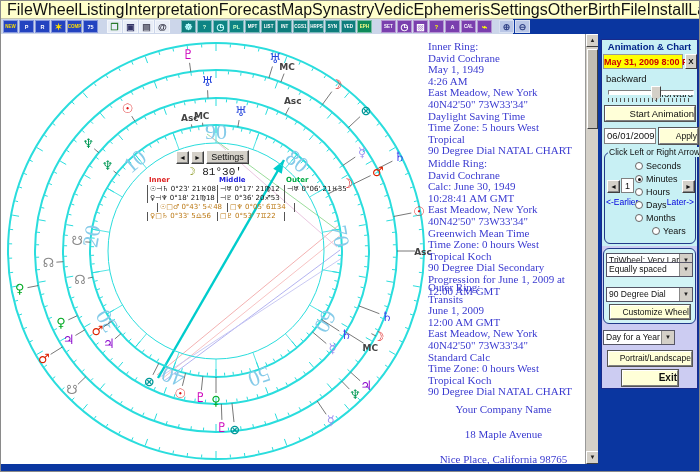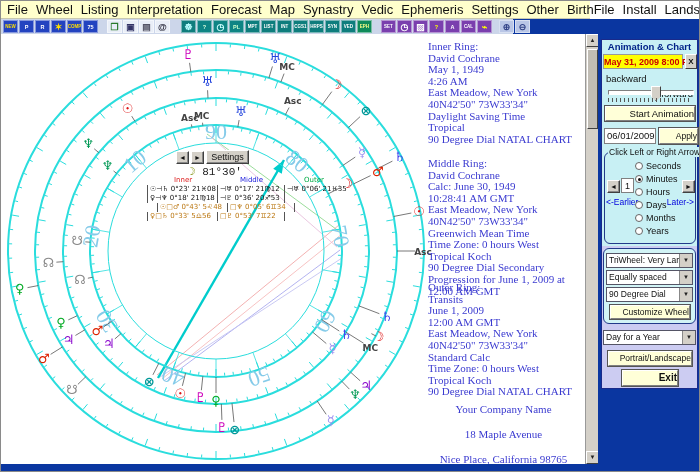--- a/index.html
+++ b/index.html
@@ -1,21 +1,21 @@
 <!DOCTYPE html>
 <html><head>
 <meta charset="utf-8">
 <style>
   html,body{margin:0;padding:0;background:#777;}
   #window{position:relative;width:700px;height:472px;background:#ffffff;overflow:hidden;
           font-family:"Liberation Sans",sans-serif;border:1px solid #8a8a8a;box-sizing:border-box;}
   
-  #menubar{position:absolute;left:0;top:0;width:589px;height:18px;background:#ffffcc;
-           border-bottom:1px solid #c8c8b0;display:flex;align-items:center;gap:8px;
-           padding-left:6px;box-sizing:border-box;font-size:13px;color:#111;}
+  #menubar{position:absolute;left:0;top:0;width:700px;height:18px;background:#ffffcc;
+           border-bottom:1px solid #c8c8b0;display:flex;align-items:center;
+           padding-left:6px;box-sizing:border-box;font-size:16px;color:#111;}
   .menu-item{white-space:nowrap;cursor:default;}
   
   #toolbar{position:absolute;left:0;top:18px;width:700px;height:15px;
            background:linear-gradient(to right,#ccd6ea 0,#ccd6ea 512px,#0a36a0 512px,#0a36a0 100%);
            display:flex;align-items:center;padding-left:2px;box-sizing:border-box;}
   .tb-icon{width:15px;height:13px;margin-right:1px;display:flex;align-items:center;justify-content:center;
            font-size:5.5px;font-weight:bold;box-sizing:border-box;border:1px solid rgba(255,255,255,.45);
            overflow:hidden;letter-spacing:0;}
   .tb-sp{height:13px;}
   
@@ -33,21 +33,21 @@
   #settings-btn{position:absolute;left:205px;top:116px;width:43px;height:14px;background:#d4d0c8;
             border:1px solid #404040;border-top-color:#fff;border-left-color:#fff;
             box-shadow:inset -1px -1px 0 #888;font-size:9px;text-align:center;line-height:13px;color:#111;box-sizing:border-box;}
   #moon-note{position:absolute;left:188px;top:131px;font-size:11px;color:#222;font-family:Liberation Mono, monospace;text-align:right;}
   #moon-note .mg{color:#8a9a22;font-weight:bold;}
   #aspect-table{position:absolute;left:146px;top:142px;font-family:"DejaVu Sans",sans-serif;font-size:7px;}
   .at-row{display:flex;height:9px;line-height:9px;white-space:nowrap;}
   .at-c1{width:70px;border-left:1px solid #555;padding-left:2px;box-sizing:border-box;}
   .at-c2{width:67px;border-left:1px solid #555;padding-left:2px;box-sizing:border-box;}
   .at-c3{width:58px;border-left:1px solid #555;padding-left:2px;box-sizing:border-box;}
-  .at-head{font-weight:normal;border-left:none !important;text-align:center;}
+  .at-head{font-weight:bold;border-left:none !important;}
   
   #v-scroll{position:absolute;left:584px;top:0px;width:13px;height:430px;background:#d4d0c8;
             border-left:1px solid #999;box-sizing:border-box;}
   .sc-btn{position:absolute;left:0;width:13px;height:13px;background:#d4d0c8;border:1px solid #404040;
           border-top-color:#fff;border-left-color:#fff;font-size:6px;text-align:center;line-height:11px;
           color:#222;box-sizing:border-box;}
   #sc-thumb{position:absolute;left:1px;top:15px;width:11px;height:80px;background:#c0bcb4;
             border:1px solid #404040;border-top-color:#fff;border-left-color:#fff;box-sizing:border-box;}
   
   #right-col{position:absolute;left:597px;top:18px;width:103px;height:454px;background:#0a36a0;}
@@ -92,21 +92,21 @@
               border:1px solid #808080;font-size:9px;text-align:center;line-height:14px;box-sizing:border-box;}
   #earlier-lbl{position:absolute;left:1px;top:44px;font-size:8.5px;color:#0000dd;}
   #later-lbl{position:absolute;right:1px;top:44px;font-size:8.5px;color:#0000dd;}
   #dd-group{position:absolute;left:1px;top:208px;width:93px;height:76px;background:#d2f4f6;
             border:1px solid #223a8a;border-radius:6px;box-sizing:border-box;}
   .dd{position:absolute;left:2px;width:87px;height:15px;background:#fff;border:1px solid #556;
       box-sizing:border-box;font-size:8.5px;line-height:13px;padding-left:2px;white-space:nowrap;overflow:hidden;}
   .dd-btn{position:absolute;right:0;top:0;width:12px;height:100%;background:#d4d0c8;
       border-left:1px solid #888;text-align:center;font-size:6px;line-height:13px;color:#222;}
   #customize-btn{left:6px;top:56px;width:80px;height:14px;line-height:12px;font-size:8.5px;position:absolute;}
-  #dd4{top:290px;left:1px;width:93px;}
+  #dd4{top:290px;left:1px;width:72px;}
   #portrait-btn{left:6px;top:311px;width:84px;height:15px;line-height:13px;font-size:8.5px;}
   #exit-btn{left:20px;top:330px;width:56px;height:16px;line-height:14px;font-weight:bold;font-size:10px;}
   
   #bottom-strip{position:absolute;left:0;top:463px;width:700px;height:9px;background:#0a36a0;}
 </style>
 </head>
 <body>
 
 <div id="window">
 
@@ -658,20 +658,21 @@
       </svg>
 
     <div class="ringtext" id="inner-ring-text" style="top:7px">
         <div>Inner Ring:</div>
         <div>David Cochrane</div>
         <div>May 1, 1949</div>
         <div>4:26 AM</div>
         <div>East Meadow, New York</div>
         <div>40N42'50"  73W33'34"</div>
         <div>Daylight Saving Time</div>
+        <div>Time Zone: 5 hours West</div>
         <div>Tropical</div>
         <div>90 Degree Dial NATAL CHART</div>
       </div>
     <div class="ringtext" id="middle-ring-text" style="top:124px">
         <div>Middle Ring:</div>
         <div>David Cochrane</div>
         <div>Calc: June 30, 1949</div>
         <div>10:28:41 AM GMT</div>
         <div>East Meadow, New York</div>
         <div>40N42'50"  73W33'34"</div>
@@ -784,30 +785,30 @@
             <span>Hours</span>
           </div>
           <div class="radio-row" style="top: 47px;">
             <span class="radio-dot"></span>
             <span>Days</span>
           </div>
           <div class="radio-row" style="top: 60px;">
             <span class="radio-dot"></span>
             <span>Months</span>
           </div>
-          <div class="radio-row" style="top: 73px;">
+          <div class="radio-row" style="top: 73px; margin-left: 17px;">
             <span class="radio-dot"></span>
             <span>Years</span>
           </div>
         </div>
 
       <div id="dd-group">
         <div class="dd" style="top:4px">
           <span>TriWheel: Very Large Wh.</span><span class="dd-btn">▼</span></div>
-        <div class="dd" style="top:21px">
+        <div class="dd" style="top:13px">
           <span>Equally spaced</span><span class="dd-btn">▼</span></div>
         <div class="dd" style="top:38px">
           <span>90 Degree Dial</span><span class="dd-btn">▼</span></div>
         <div class="yl-btn" id="customize-btn">Customize Wheel</div>
       </div>
 
       <div class="dd" id="dd4">
         <span>Day for a Year</span><span class="dd-btn">▼</span></div>
       <div class="yl-btn" id="portrait-btn">Portrait/Landscape</div>
       <div class="yl-btn" id="exit-btn">Exit</div>

